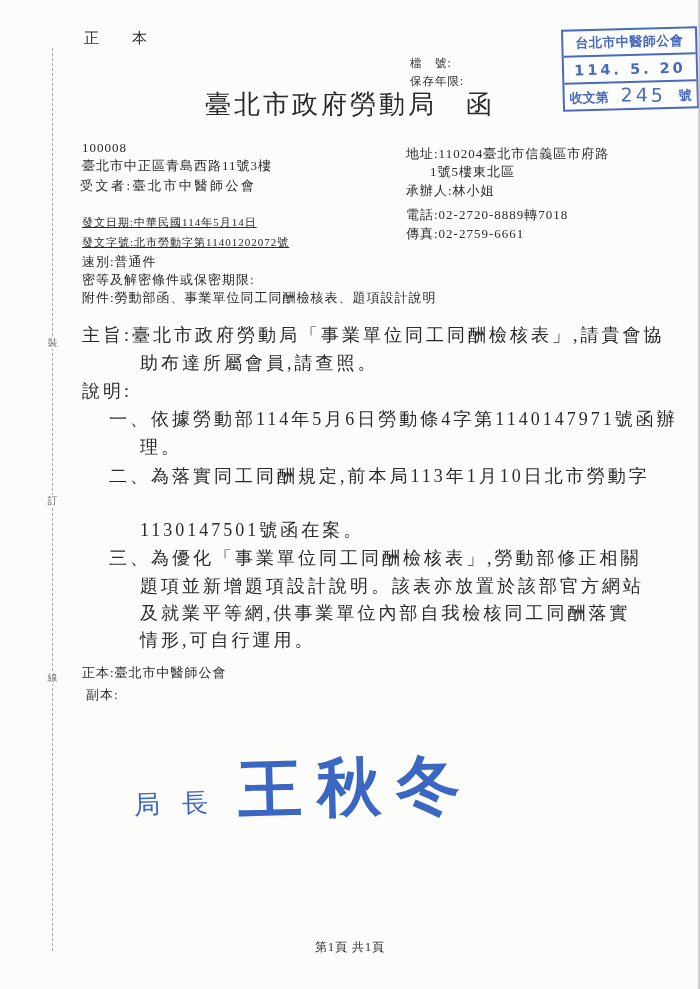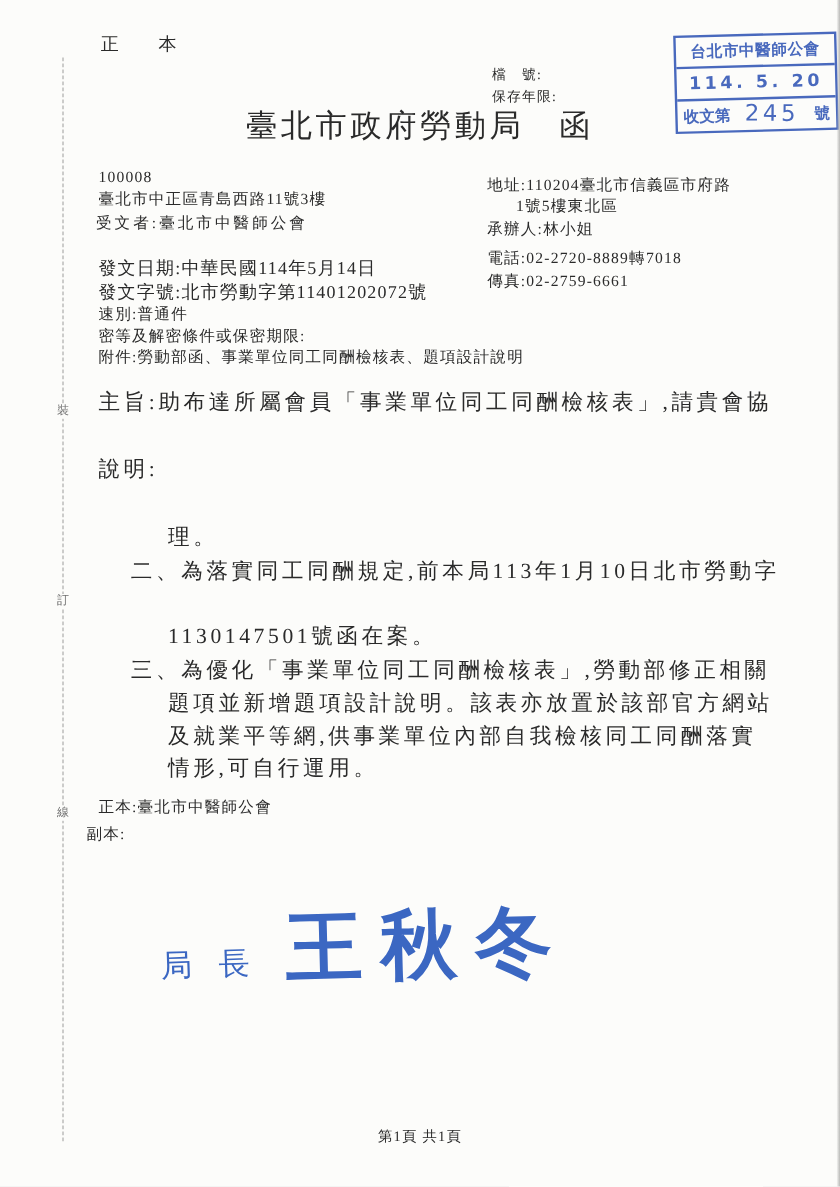--- a/index.html
+++ b/index.html
@@ -8,21 +8,21 @@
     background:#fcfcfa;
     font-family:"Liberation Serif","DejaVu Serif",serif;
     color:#2a2a2a;overflow:hidden;
   }
   .page::after{
     content:"";position:absolute;top:0;right:0;width:3px;height:100%;
     background:linear-gradient(to left,#b9b9b7,rgba(255,255,255,0));
   }
   .l{position:absolute;white-space:nowrap;line-height:1.15;}
   .meta{font-size:13px;letter-spacing:1px;text-align:center;}
-  .meta2{font-size:15px;letter-spacing:1px;}
+  .meta2{font-size:11px;letter-spacing:1px;text-decoration:underline;}
   .body{font-size:18px;letter-spacing:3px;}
   .copy-label{left:84px;top:30px;font-size:15px;letter-spacing:9px;}
   .file-labels{left:410px;top:38px;width:94px;text-align:left;
     font-size:11.5px;line-height:18px;letter-spacing:1px;margin-top:16px;}
   .title{left:0;width:700px;text-align:center;top:90px;font-size:26px;
     letter-spacing:3px;font-weight:normal;margin:0;}
   .recipient{font-size:13px;letter-spacing:2.5px;}
   
   .stamp{
     position:absolute;left:562px;top:28px;width:132px;height:78px;
@@ -87,35 +87,37 @@
   <div class="l meta" style="left:82px;top:255px">速別:普通件</div>
   <div class="l meta" style="left:82px;top:273px">密等及解密條件或保密期限:</div>
   <div class="l meta" style="left:82px;top:291px">附件:勞動部函、事業單位同工同酬檢核表、題項設計說明</div>
 
   <div class="l meta" style="left:406px;top:147px">地址:110204臺北市信義區市府路</div>
   <div class="l meta" style="left:430px;top:165px">1號5樓東北區</div>
   <div class="l meta" style="left:406px;top:184px">承辦人:林小姐</div>
   <div class="l meta" style="left:406px;top:208px">電話:02-2720-8889轉7018</div>
   <div class="l meta" style="left:406px;top:227px">傳真:02-2759-6661</div>
 
-  <div class="l body" style="left:82px;top:325px">主旨:助布達所屬會員「事業單位同工同酬檢核表」,請貴會協</div>
+  <div class="l body" style="left:82px;top:325px">主旨:臺北市政府勞動局「事業單位同工同酬檢核表」,請貴會協</div>
+  <div class="l body" style="left:140px;top:353px">助布達所屬會員,請查照。</div>
 
   <div class="l body" style="left:82px;top:381px">說明:</div>
 
+  <div class="l body" style="left:109px;top:409px">一、依據勞動部114年5月6日勞動條4字第1140147971號函辦</div>
   <div class="l body" style="left:140px;top:437px">理。</div>
 
   <div class="l body" style="left:109px;top:466px">二、為落實同工同酬規定,前本局113年1月10日北市勞動字</div>
   <div class="l body" style="left:140px;top:520px">1130147501號函在案。</div>
 
   <div class="l body" style="left:109px;top:548px">三、為優化「事業單位同工同酬檢核表」,勞動部修正相關</div>
   <div class="l body" style="left:140px;top:576px">題項並新增題項設計說明。該表亦放置於該部官方網站</div>
   <div class="l body" style="left:140px;top:603px">及就業平等網,供事業單位內部自我檢核同工同酬落實</div>
   <div class="l body" style="left:140px;top:630px">情形,可自行運用。</div>
 
   <div class="l meta" style="left:82px;top:666px">正本:臺北市中醫師公會</div>
-  <div class="l meta" style="left:72px;top:688px">副本:</div>
+  <div class="l meta" style="left:86px;top:688px">副本:</div>
 
   <div class="l sig-title" style="left: 134px; top: 789px; color: rgb(59, 103, 194);">局長</div>
   <div class="l sig-name" style="left: 238px; top: 756px; color: rgb(59, 103, 194);">王秋冬</div>
 
   <div class="l footer">第1頁 共1頁</div>
 
 </div>
 
 </body></html>

